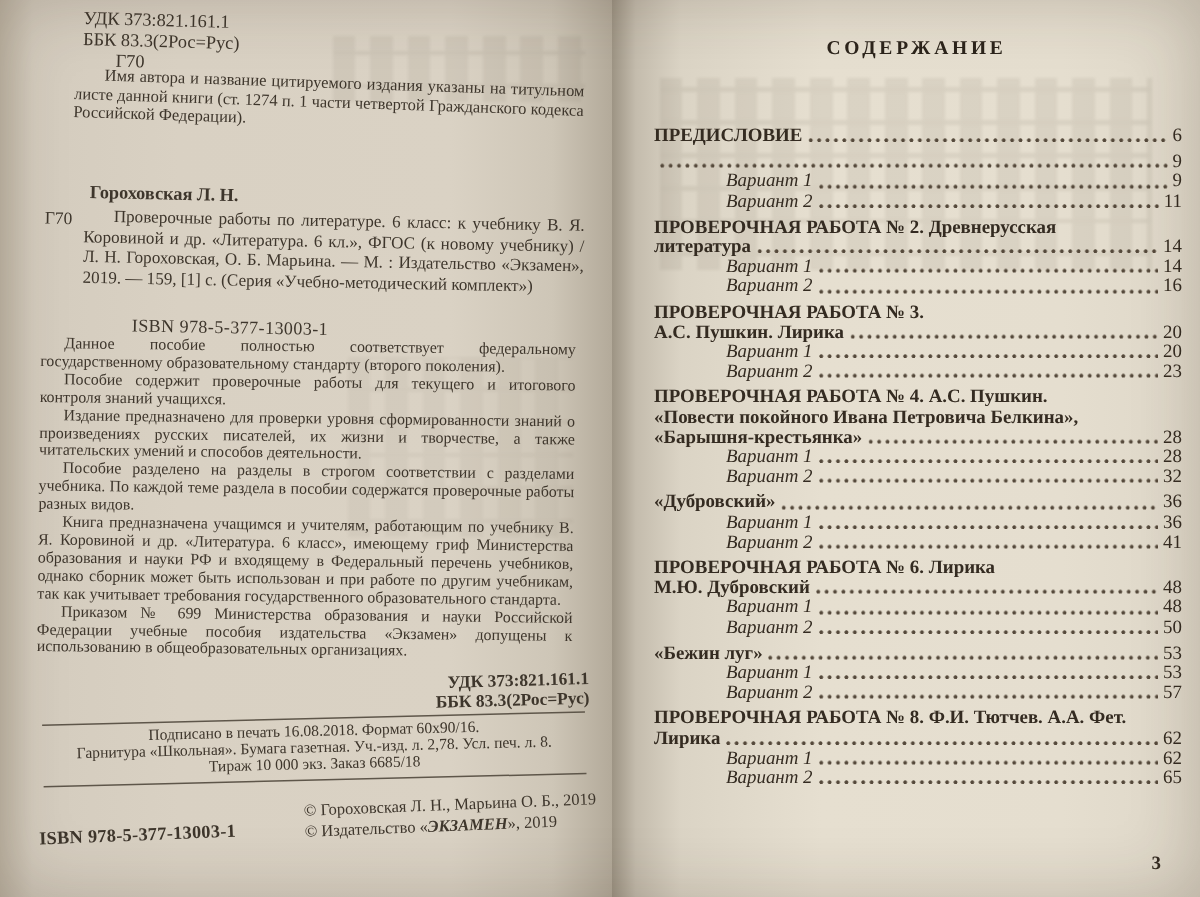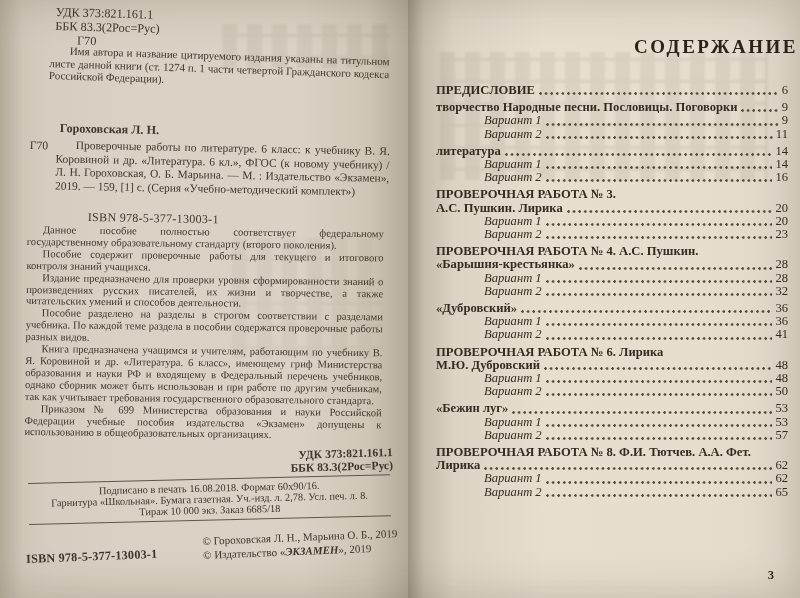--- a/index.html
+++ b/index.html
@@ -53,22 +53,22 @@
   .imprint{left:28px;top:480px;width:362px;text-align:center;font-size:10.4px;line-height:11.2px;
     transform:rotate(-1.4deg);transform-origin:left top;}
   .rule{border-top:1.2px solid #5e564a;margin:3px 0;}
   .bottom-row{left:26px;top:542px;width:372px;display:flex;align-items:flex-start;
     transform:rotate(-2.3deg);transform-origin:left center;}
   .isbn-bottom{font-weight:bold;font-size:12.2px;margin-top:10px;letter-spacing:.2px;white-space:nowrap;}
   .copyrights{margin-left:auto;font-size:11px;line-height:13.8px;text-align:left;white-space:nowrap;}
   .brand{font-weight:bold;font-style:italic;}
 
   
-  .toc-title{position:absolute;left:28px;top:24px;width:350px;margin:12px;text-align:right;
-    font-size:19px;font-weight:bold;letter-spacing:2.5px;color:#2c241b;}
+  .toc-title{position:absolute;left:28px;top:24px;width:350px;margin:0;text-align:center;
+    font-size:13px;font-weight:bold;letter-spacing:2.5px;color:#2c241b;}
   .toc{position:absolute;left:28px;top:84px;width:352px;font-size:12.6px;line-height:13.2px;color:#342b21;}
   .toc-entry{margin-bottom:4px;}
   .tl,.tv{display:flex;align-items:baseline;}
   .tt{font-weight:bold;white-space:nowrap;}
   .tv{padding-left:48px;align-items:center;}
   .vt{font-style:italic;white-space:nowrap;}
   .leader{flex:1 1 auto;min-width:8px;align-self:flex-end;height:10px;margin:0 3px 1px 4px;
     background-image:radial-gradient(circle at 1.5px 7.5px,#55493b 1.05px,rgba(0,0,0,0) 1.5px);
     background-size:5.6px 10px;background-repeat:repeat-x;}
   .pg{white-space:nowrap;}
@@ -142,38 +142,40 @@
       <div class="toc-entry">
         <div class="tl">
             <span class="tt">ПРЕДИСЛОВИЕ</span>
             <span class="leader"></span>
             <span class="pg">6</span>
           </div>
       </div>
 
       <div class="toc-entry">
         <div class="tl">
-            <span class="tt">творчество Народные песни. Пословицы. Поговорки</span>
             <span class="leader"></span>
             <span class="pg">9</span>
           </div>
         <div class="tv">
             <span class="vt">Вариант 1</span>
             <span class="leader"></span>
             <span class="pg">9</span>
           </div>
         <div class="tv">
             <span class="vt">Вариант 2</span>
             <span class="leader"></span>
             <span class="pg">11</span>
           </div>
       </div>
 
       <div class="toc-entry">
         <div class="tl">
+            <span class="tt">ПРОВЕРОЧНАЯ РАБОТА № 2. Древнерусская</span>
+          </div>
+        <div class="tl">
             <span class="tt">литература</span>
             <span class="leader"></span>
             <span class="pg">14</span>
           </div>
         <div class="tv">
             <span class="vt">Вариант 1</span>
             <span class="leader"></span>
             <span class="pg">14</span>
           </div>
         <div class="tv">
@@ -200,20 +202,23 @@
         <div class="tv">
             <span class="vt">Вариант 2</span>
             <span class="leader"></span>
             <span class="pg">23</span>
           </div>
       </div>
 
       <div class="toc-entry">
         <div class="tl">
             <span class="tt">ПРОВЕРОЧНАЯ РАБОТА № 4. А.С. Пушкин.</span>
+          </div>
+        <div class="tl">
+            <span class="tt">«Повести покойного Ивана Петровича Белкина»,</span>
           </div>
         <div class="tl">
             <span class="tt">«Барышня-крестьянка»</span>
             <span class="leader"></span>
             <span class="pg">28</span>
           </div>
         <div class="tv">
             <span class="vt">Вариант 1</span>
             <span class="leader"></span>
             <span class="pg">28</span>

